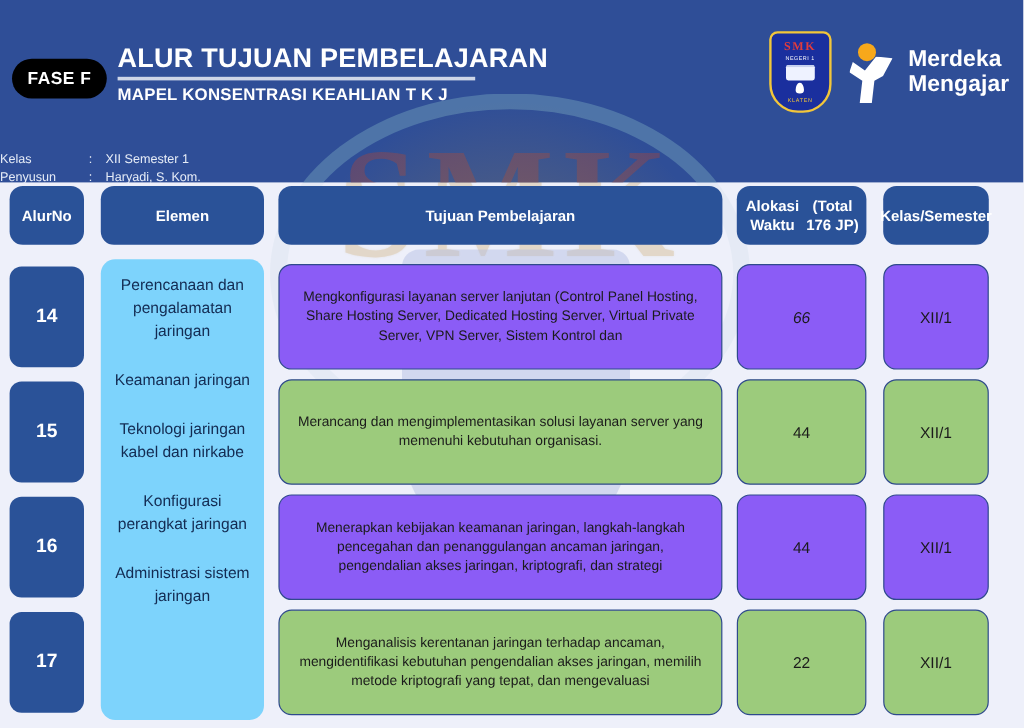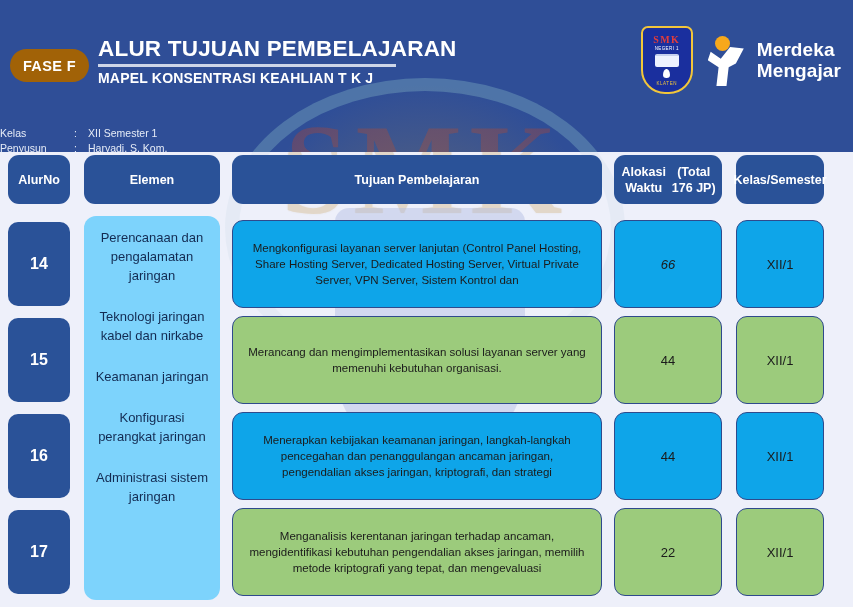--- a/index.html
+++ b/index.html
@@ -107,21 +107,21 @@
     font-weight: bold;
     letter-spacing: 8px;
     color: rgba(150,70,70,.45);
   }
 
   .fase-badge {
     position: absolute;
     left: 10px; top: 49px;
     width: 79px; height: 33px;
     border-radius: 17px;
-    background: #a16207;
+    background: #000000;
     display: flex;
     align-items: center;
     justify-content: center;
     color: #ffffff;
     font-size: 14.5px;
     font-weight: bold;
     letter-spacing: .4px;
     z-index: 3;
   }
 
@@ -313,21 +313,21 @@
   }
   .val-box {
     width: 100%; height: 100%;
     border-radius: 11px;
     border: 1px solid #2f4a8c;
     display: flex; align-items: center; justify-content: center;
     font-size: 13px;
     color: #1b1b1b;
   }
 
-  .tone-light { background: #0ea5e9; }
+  .tone-light { background: #8b5cf6; }
   .tone-dark  { background: #9ccb7c; }
 
   .body-row { padding-top: 4px; padding-bottom: 4px; }
 </style>
 </head>
 <body>
 
 <div class="page">
 
   <div class="watermark">
@@ -433,22 +433,22 @@
           <div class="no-box">16</div>
         </div>
         <div class="cell c-no body-row" style="height:96px;padding-top:6px;padding-bottom:6px;">
           <div class="no-box">17</div>
         </div>
       </div>
 
       <div class="el-merged" style="height:384px;">
         <div class="el-box">
           <div class="el-item">Perencanaan dan pengalamatan jaringan</div>
+          <div class="el-item">Keamanan jaringan</div>
           <div class="el-item">Teknologi jaringan kabel dan nirkabe</div>
-          <div class="el-item">Keamanan jaringan</div>
           <div class="el-item">Konfigurasi perangkat jaringan</div>
           <div class="el-item">Administrasi sistem jaringan</div>
         </div>
       </div>
 
       <div style="width:382px;">
         <div class="cell c-tp body-row" style="height:96px;">
           <div class="tp-box tone-light">Mengkonfigurasi layanan server lanjutan (Control Panel Hosting, Share Hosting Server, Dedicated Hosting Server, Virtual Private Server, VPN Server, Sistem Kontrol dan</div>
         </div>
         <div class="cell c-tp body-row" style="height:96px;">

